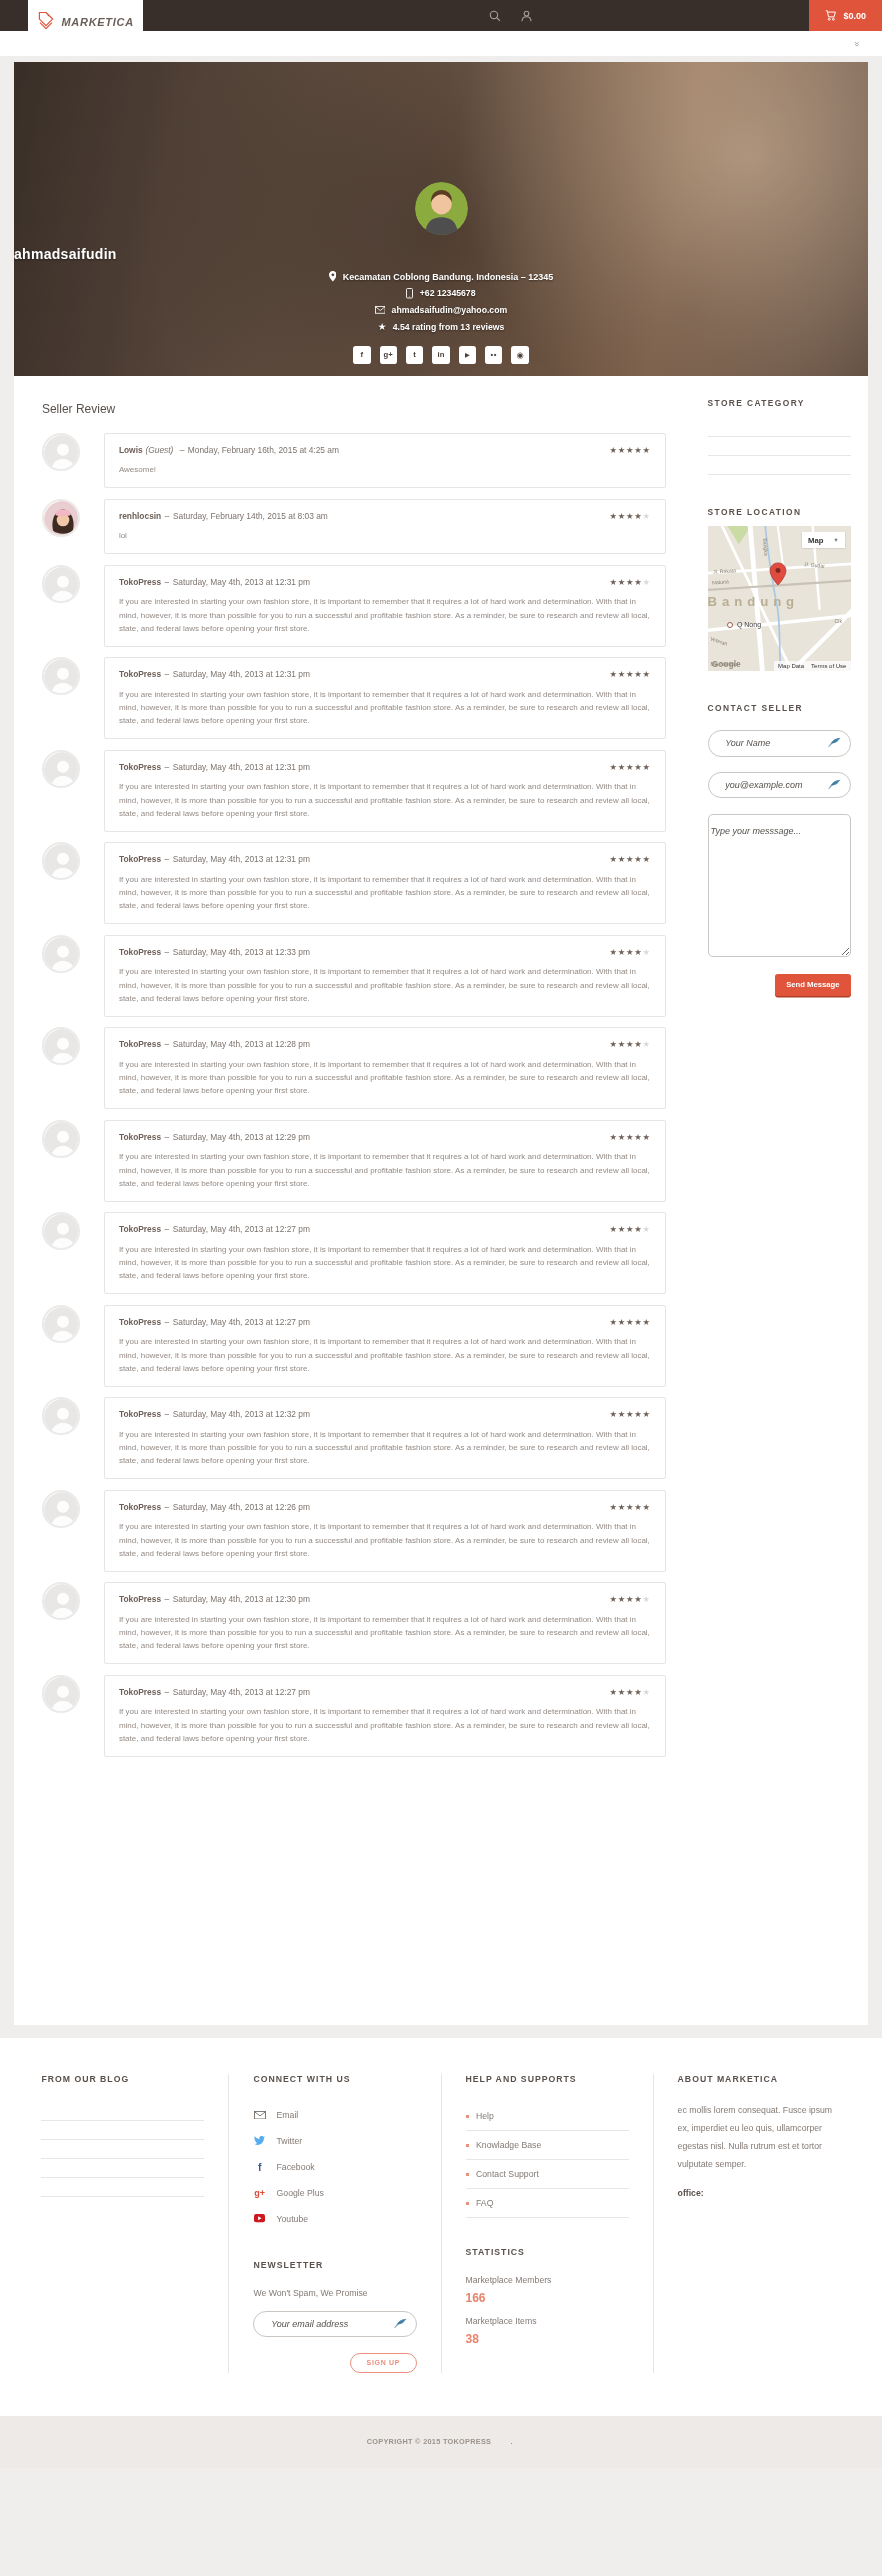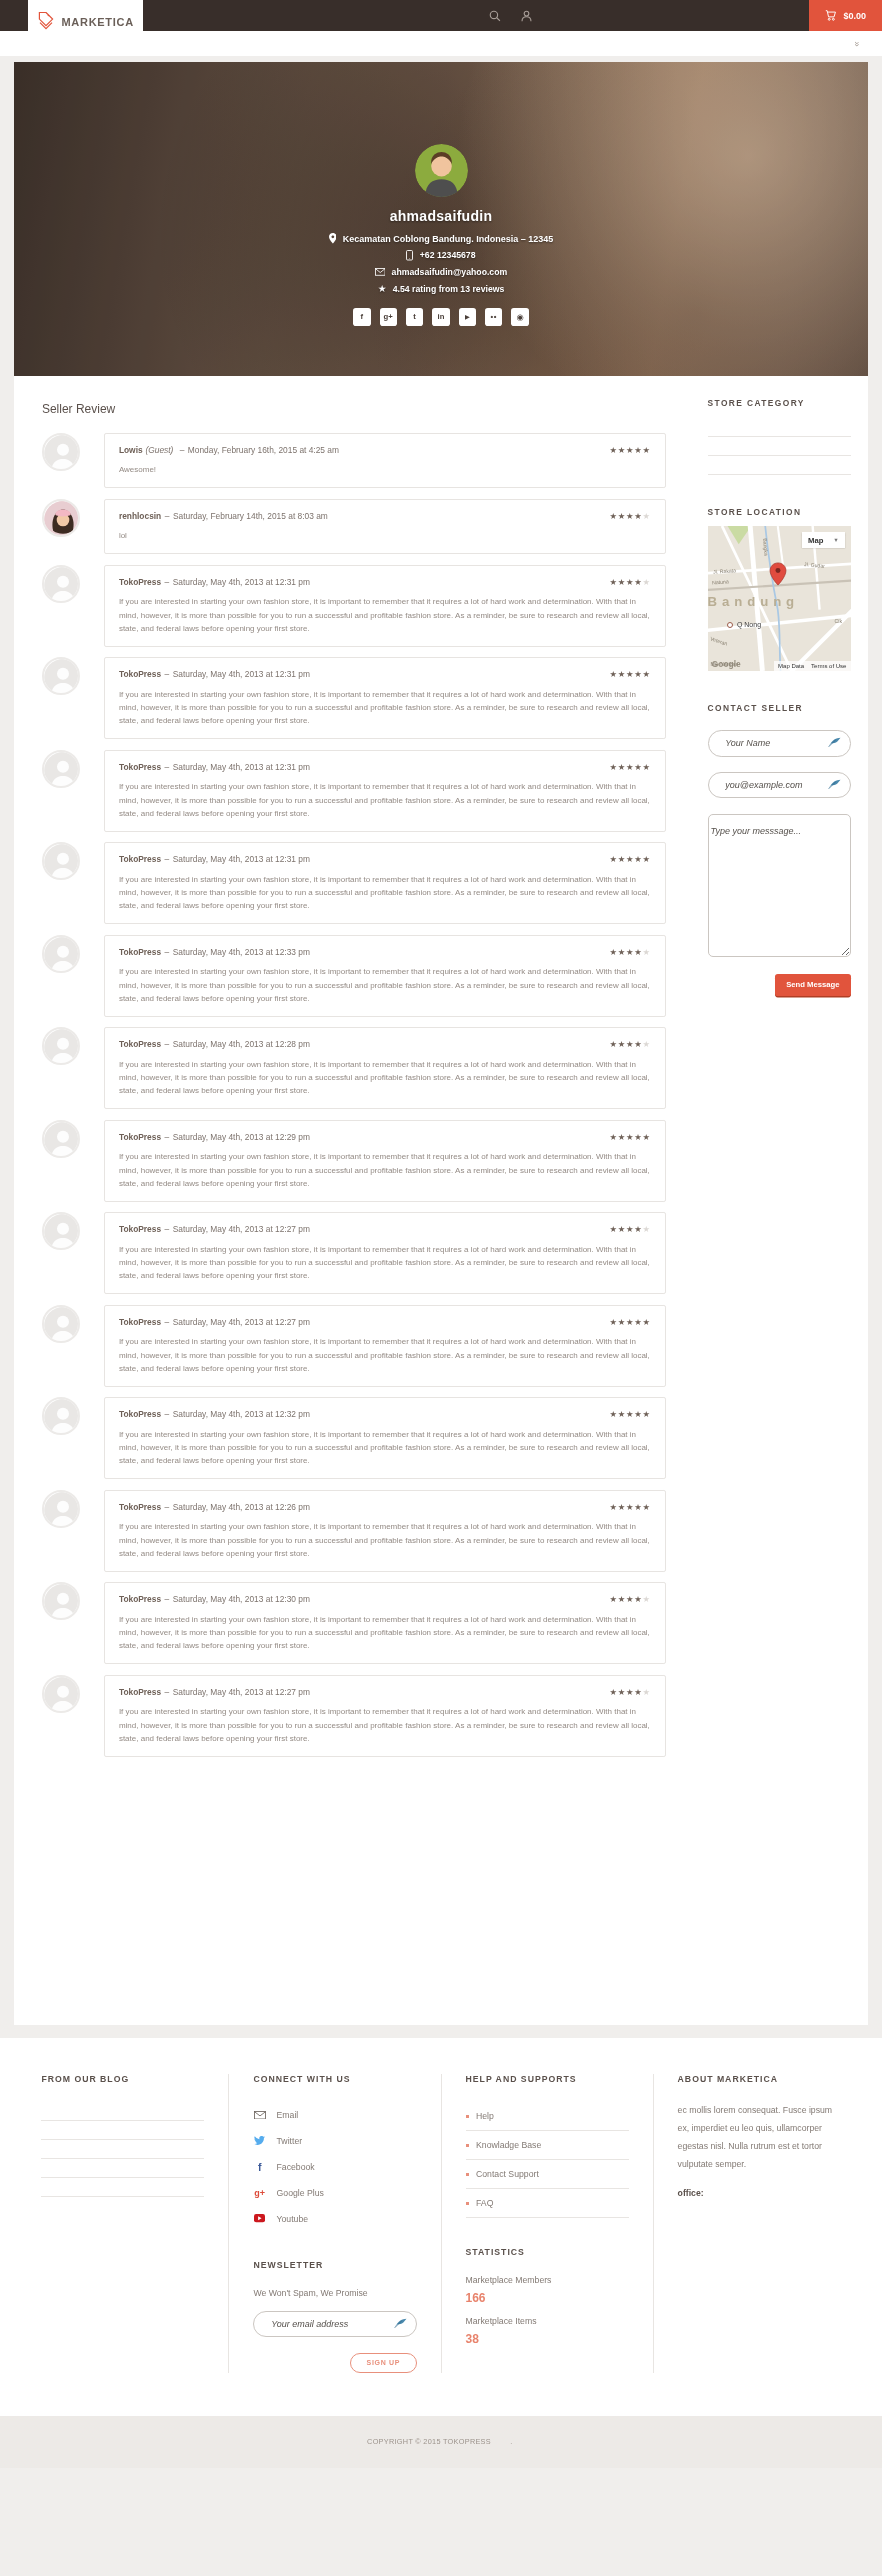--- a/index.html
+++ b/index.html
@@ -1,21 +1,21 @@
 <!DOCTYPE html>
 <html style="font-size:11px"><head>
 <meta charset="utf-8">
 <style>
   * { margin:0; padding:0; box-sizing:border-box; }
   body { width:882px; background:#f0eeec; font-family:"Liberation Sans","DejaVu Sans",sans-serif; color:#938a84; }
 
   
   .topbar { position:relative; height:31px; background:#382e2a; display:flex; align-items:center; }
   .logo-box { position:absolute; left:28px; top:0; width:115px; height:43px; background:#fff; z-index:5;
-              display:flex; align-items:center; justify-content:center; gap:6.3px; cursor:pointer; }
+              display:flex; align-items:center; justify-content:center; gap:6.3px; cursor:pointer;font-style:italic; }
   .logo-box .brand { font-size:11px; font-weight:bold; letter-spacing:0.7px; color:#6a5f58; }
   .top-nav { display:flex; list-style:none; margin-left:377px; gap:18px; }
   .top-nav li { font-size:7.3px; font-weight:bold; letter-spacing:0.3px; color:#a79d97; cursor:pointer; }
   .top-icons { display:flex; gap:19.5px; margin-left:40px; align-items:center; }
   .top-icons span { cursor:pointer; display:inline-flex; }
   .cart-btn { margin-left:auto; height:31px; width:73px; background:#e1543c; color:#fff; display:flex;
               align-items:center; justify-content:center; gap:6px; font-size:9px; font-weight:bold; cursor:pointer; }
 
   
   .main-nav { background:#fff; height:25px; display:flex; align-items:center; padding:0 23px; }
@@ -26,21 +26,21 @@
   
   .page { margin:5.6px 14px 0 14px; background:#fff; }
   .banner { position:relative; height:314px; overflow:hidden;
     background:
       radial-gradient(circle at 86% 30%, rgba(240,210,180,.65), rgba(240,210,180,0) 38%),
       radial-gradient(circle at 80% 80%, rgba(80,55,40,.55), rgba(80,55,40,0) 45%),
       radial-gradient(circle at 50% 55%, rgba(25,18,14,.38), rgba(25,18,14,0) 62%),
       linear-gradient(100deg,#3f332c 0%,#55443a 16%,#6d5849 33%,#7e6453 48%,#96775f 60%,#b68f70 76%,#8d7361 90%,#6e5a4e 100%);
   }
   .banner::after{content:"";position:absolute;inset:0;background:rgba(35,26,21,.18);}
-  .banner-inner { position:relative; z-index:2; padding-top:82px; text-align:center; color:#fff;
+  .banner-inner { position:relative; z-index:2; padding-top:120px; color:#fff;
                   text-shadow:0 0.7px 2.1px rgba(0,0,0,.45); }
   .banner-avatar { width:53px; height:53px; border-radius:50%; overflow:hidden; margin:0 auto 11px; }
   .seller-name { font-size:14px; font-weight:bold; letter-spacing:0.3px; margin-bottom:9.8px; }
   .meta-row { display:flex; align-items:center; justify-content:center; gap:6.3px; font-size:8.7px; margin-bottom:6.3px; font-weight:bold; }
   .meta-row.addr { font-size:9px; }
   .socials { display:flex; justify-content:center; gap:9px; margin-top:14px; }
   .social { width:17.4px; height:17.4px; background:#fff; border-radius:2.8px; display:flex; align-items:center; justify-content:center;
             color:#4a3f39; font-size:7.7px; font-weight:bold; cursor:pointer; text-shadow:none; }
 
   
@@ -113,21 +113,21 @@
             padding:5.6px 15.3px; font-size:7px; font-weight:bold; letter-spacing:0.7px; cursor:pointer;
             font-family:"Liberation Sans","DejaVu Sans",sans-serif; }
   .stat-label { font-size:8.7px; color:#837a74; margin-top:11px; }
   .stat-value { font-size:12px; font-weight:bold; color:#e8836c; margin-top:5.6px; }
   .about-text { font-size:8.7px; color:#837a74; line-height:2.05; }
   .office-label { font-size:8.7px; font-weight:bold; color:#5a504b; margin-top:14px; }
   .office-lines { list-style:none; }
   .office-lines li { font-size:8.7px; color:#837a74; line-height:2.05; }
 
   .copybar { background:#edeae7; height:52px; display:flex; align-items:center; justify-content:center; gap:17px;
-             font-size:7.3px; font-weight:normal; letter-spacing:0.3px; color:#9c938c; }
+             font-size:7.3px; font-weight:bold; letter-spacing:0.3px; color:#9c938c; }
   .legal { display:flex; list-style:none; }
   .legal li { cursor:pointer; }
   .legal li + li::before { content:"\00a0.\00a0"; cursor:default; }
 </style>
 </head>
 <body>
 
 <header class="topbar">
   <div class="logo-box">
     <span style="display:inline-flex">

